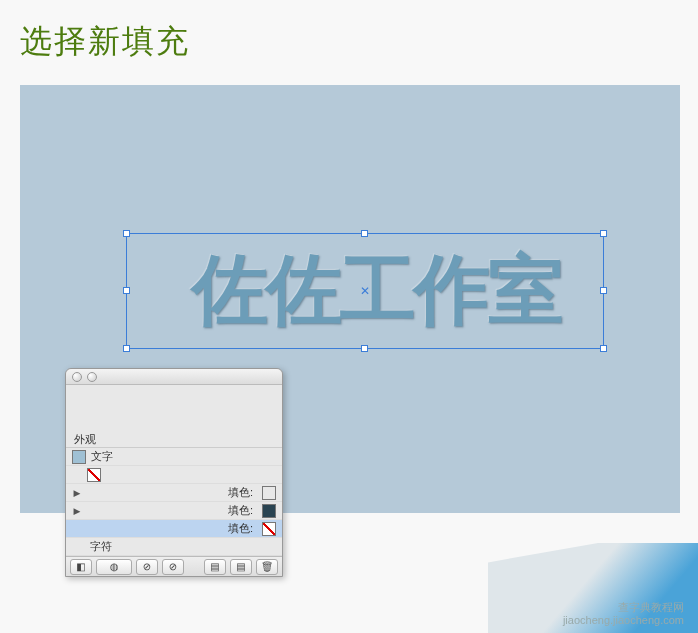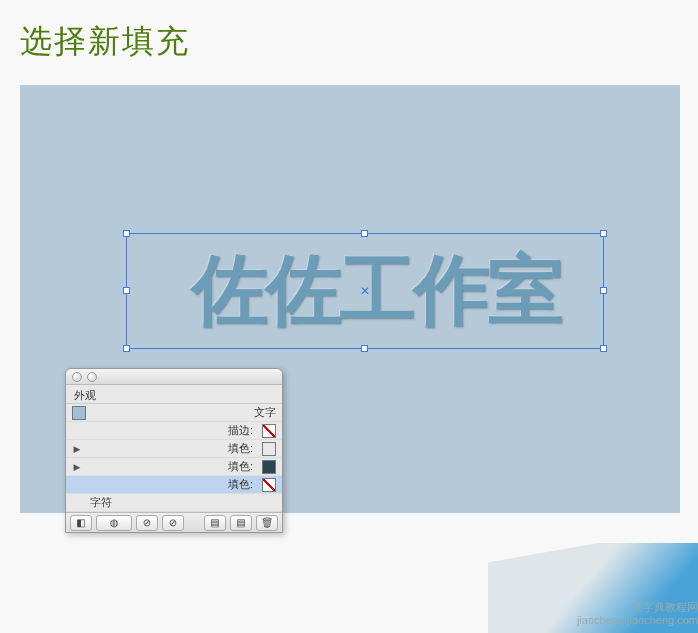--- a/index.html
+++ b/index.html
@@ -107,32 +107,32 @@
   height: 10px;
   border-radius: 50%;
   background: radial-gradient(circle at 30% 30%, #fff, #ccc);
   border: 1px solid #999;
 }
 .panel-tab {
   padding: 3px 8px 0 8px;
   background: #e8e8e8;
   border-bottom: 1px solid #ccc;
   font-size: 11px;
+  margin-top: 44px;
 }
 .panel-body {
   background: #e8e8e8;
 }
 .p-row {
   display: flex;
   align-items: center;
   height: 18px;
   padding: 0 6px;
   border-bottom: 1px solid #ddd;
   gap: 5px;
-  justify-content: space-between;
 }
 .p-row.header {
   background: #e8e8e8;
 }
 .p-row.selected {
   background: #bcd4f0;
 }
 .swatch {
   width: 14px;
   height: 14px;
@@ -184,21 +184,21 @@
   align-items: center;
   justify-content: center;
   font-size: 10px;
   color: #444;
 }
 .ft-btn.wide { width: 36px; }
 .ft-spacer { flex: 1; }
 .watermark {
   position: absolute;
   bottom: 6px;
-  right: 0;
+  right: 14px;
   font-size: 11px;
   color: #9aa;
   text-align: right;
   line-height: 13px;
 }
 .corner-shape {
   position: absolute;
   bottom: 0;
   right: 0;
   width: 210px;
@@ -246,21 +246,20 @@
   <div class="panel-tab">外观</div>
   <div class="panel-body">
 
     <div class="p-row header">
       <span class="swatch" style="background:#9fc0d4"></span>
       <span>文字</span>
     </div>
 
     <div class="p-row">
       <span class="arrow"></span>
-      <span class="row-label">描边:</span>
       <span class="swatch none"></span>
     </div>
 
     <div class="p-row">
       <span class="arrow">▶</span>
       <span class="row-label">填色:</span>
       <span class="swatch" style="#7fa8bd"></span>
     </div>
 
     <div class="p-row">

